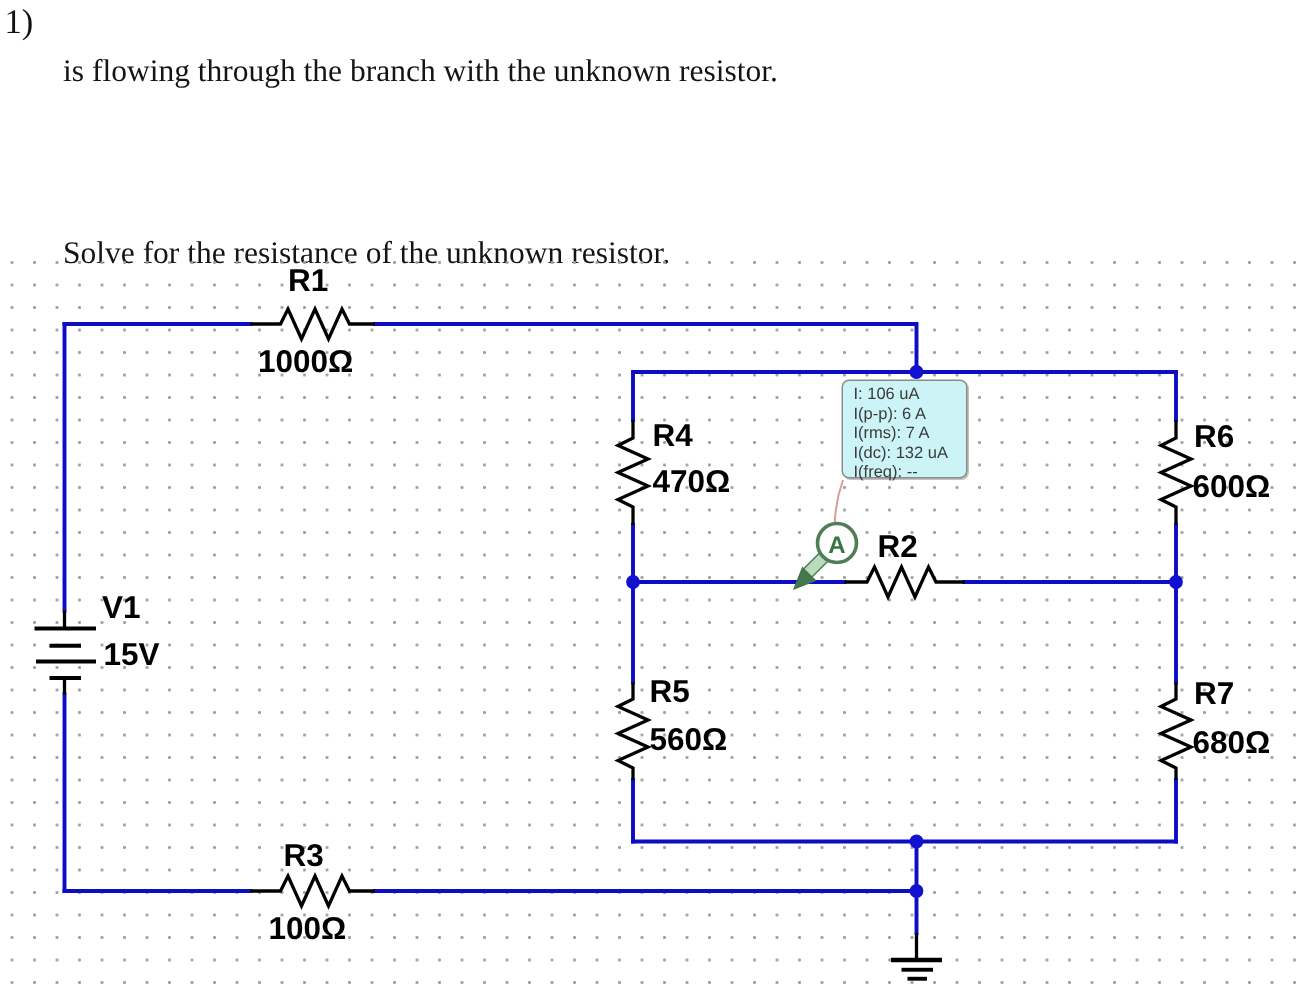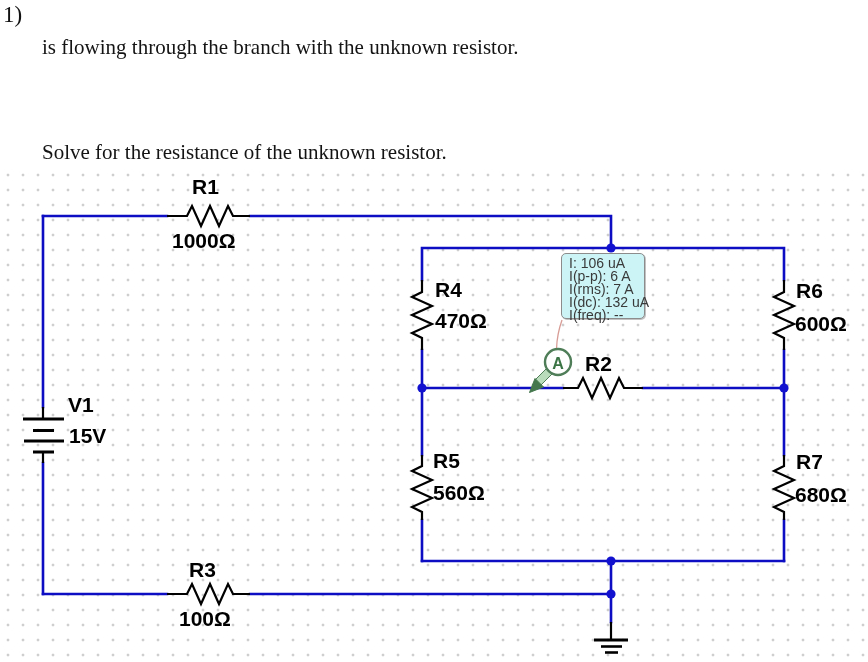--- a/index.html
+++ b/index.html
@@ -2,31 +2,31 @@
 <html><head>
 <meta charset="utf-8">
 <style>
   html,body{margin:0;padding:0;background:#fff;}
   .page{position:relative;width:868px;height:662px;background:#ffffff;overflow:hidden;
         font-family:"Liberation Sans",sans-serif;}
   .q-number{position:absolute;left:3px;top:2px;font-family:"Liberation Serif",serif;
             font-size:23px;color:#111;}
   .q-text{position:absolute;left:42px;top:33px;font-family:"Liberation Serif",serif;
           font-size:21px;line-height:28px;color:#141414;white-space:nowrap;}
-  .q-prompt{position:absolute;left:42px;top:140px;font-family:"Liberation Serif",serif;
+  .q-prompt{position:absolute;left:42px;top:156px;font-family:"Liberation Serif",serif;
             font-size:21px;color:#141414;white-space:nowrap;}
   .grid{position:absolute;left:0;top:170px;width:868px;height:492px;
         background-image:radial-gradient(circle,#9e9e9e 0.8px,rgba(0,0,0,0) 1.2px);
         background-size:15px 15px;background-position:0.5px 12.5px;}
   .circuit-svg{position:absolute;left:0;top:0;width:868px;height:662px;}
   .svg-label{font-family:"Liberation Sans",sans-serif;font-weight:bold;font-size:21px;fill:#000;}
   .tooltip{position:absolute;left:561px;top:253px;width:84px;height:66px;box-sizing:border-box;
            background:#ccf4f6;border:1px solid #8c8c8c;border-radius:5px;
            box-shadow:1px 1px 0 rgba(120,120,120,.45);
-           font-size:14px;line-height:13px;color:#3a3a3a;padding:3px 0 0 7px;}
+           font-size:11px;line-height:13px;color:#3a3a3a;padding:3px 0 0 7px;}
   .tooltip div{white-space:nowrap;}
 </style>
 </head>
 <body>
 
 <div class="page">
 
   <div class="q-number">1)</div>
 
   <div class="q-text">

